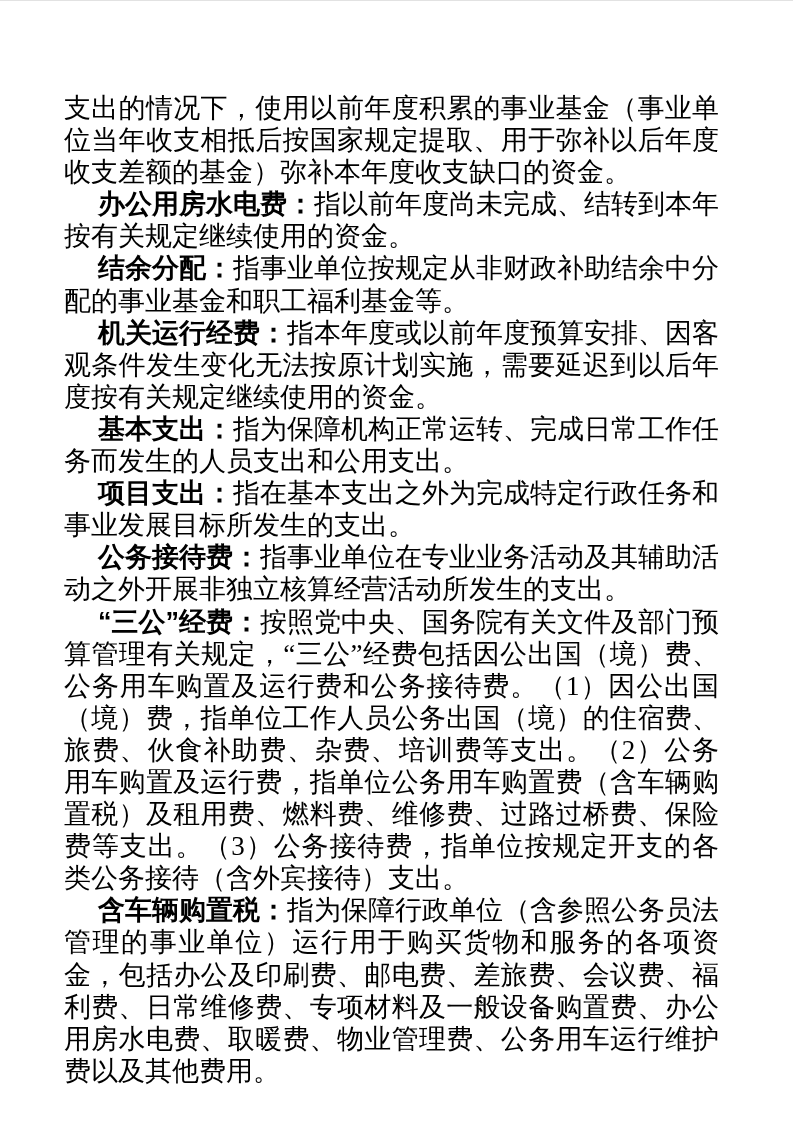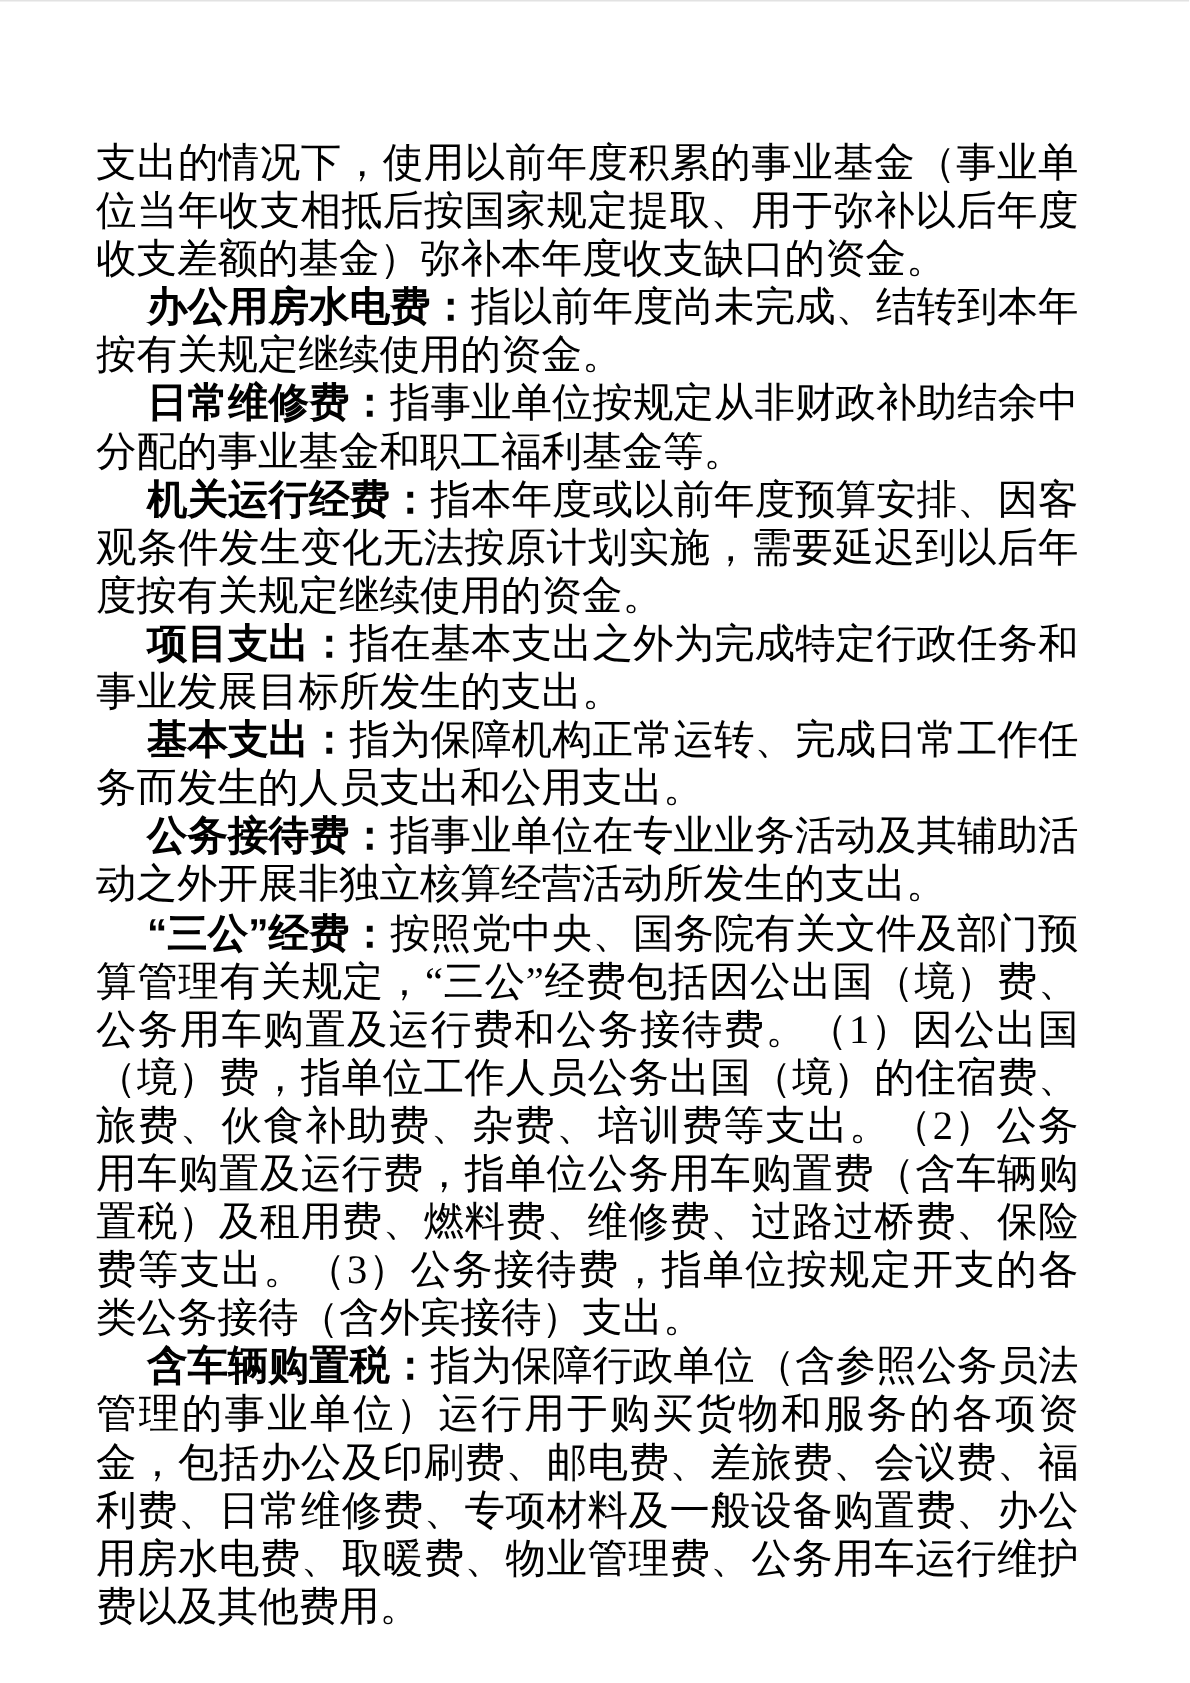--- a/index.html
+++ b/index.html
@@ -53,27 +53,27 @@
 
 <div class="page">
   <div class="page-top-edge"></div>
 
   <div class="content">
 
     <p class="para no-indent"><span>支出的情况下，使用以前年度积累的事业基金（事业单位当年收支相抵后按国家规定提取、用于弥补以后年度收支差额的基金）弥补本年度收支缺口的资金。</span></p>
 
     <p class="para"><b class="term">办公用房水电费：</b><span>指以前年度尚未完成、结转到本年按有关规定继续使用的资金。</span></p>
 
-    <p class="para"><b class="term">日常维修费：</b><span>指事业单位按规定从非财政补助结余中分配的事业基金和职工福利基金等。</span></p>
+    <p class="para"><b class="term">结余分配：</b><span>指事业单位按规定从非财政补助结余中分配的事业基金和职工福利基金等。</span></p>
 
     <p class="para"><b class="term">机关运行经费：</b><span>指本年度或以前年度预算安排、因客观条件发生变化无法按原计划实施，需要延迟到以后年度按有关规定继续使用的资金。</span></p>
 
+    <p class="para"><b class="term">基本支出：</b><span>指为保障机构正常运转、完成日常工作任务而发生的人员支出和公用支出。</span></p>
+
     <p class="para"><b class="term">项目支出：</b><span>指在基本支出之外为完成特定行政任务和事业发展目标所发生的支出。</span></p>
-
-    <p class="para"><b class="term">基本支出：</b><span>指为保障机构正常运转、完成日常工作任务而发生的人员支出和公用支出。</span></p>
 
     <p class="para"><b class="term">公务接待费：</b><span>指事业单位在专业业务活动及其辅助活动之外开展非独立核算经营活动所发生的支出。</span></p>
 
     <p class="para"><b class="term">“三公”经费：</b><span>按照党中央、国务院有关文件及部门预算管理有关规定，“三公”经费包括因公出国（境）费、公务用车购置及运行费和公务接待费。（1）因公出国（境）费，指单位工作人员公务出国（境）的住宿费、旅费、伙食补助费、杂费、培训费等支出。（2）公务用车购置及运行费，指单位公务用车购置费（含车辆购置税）及租用费、燃料费、维修费、过路过桥费、保险费等支出。（3）公务接待费，指单位按规定开支的各类公务接待（含外宾接待）支出。</span></p>
 
     <p class="para"><b class="term">含车辆购置税：</b><span>指为保障行政单位（含参照公务员法管理的事业单位）运行用于购买货物和服务的各项资金，包括办公及印刷费、邮电费、差旅费、会议费、福利费、日常维修费、专项材料及一般设备购置费、办公用房水电费、取暖费、物业管理费、公务用车运行维护费以及其他费用。</span></p>
 
   </div>
 </div>
 

